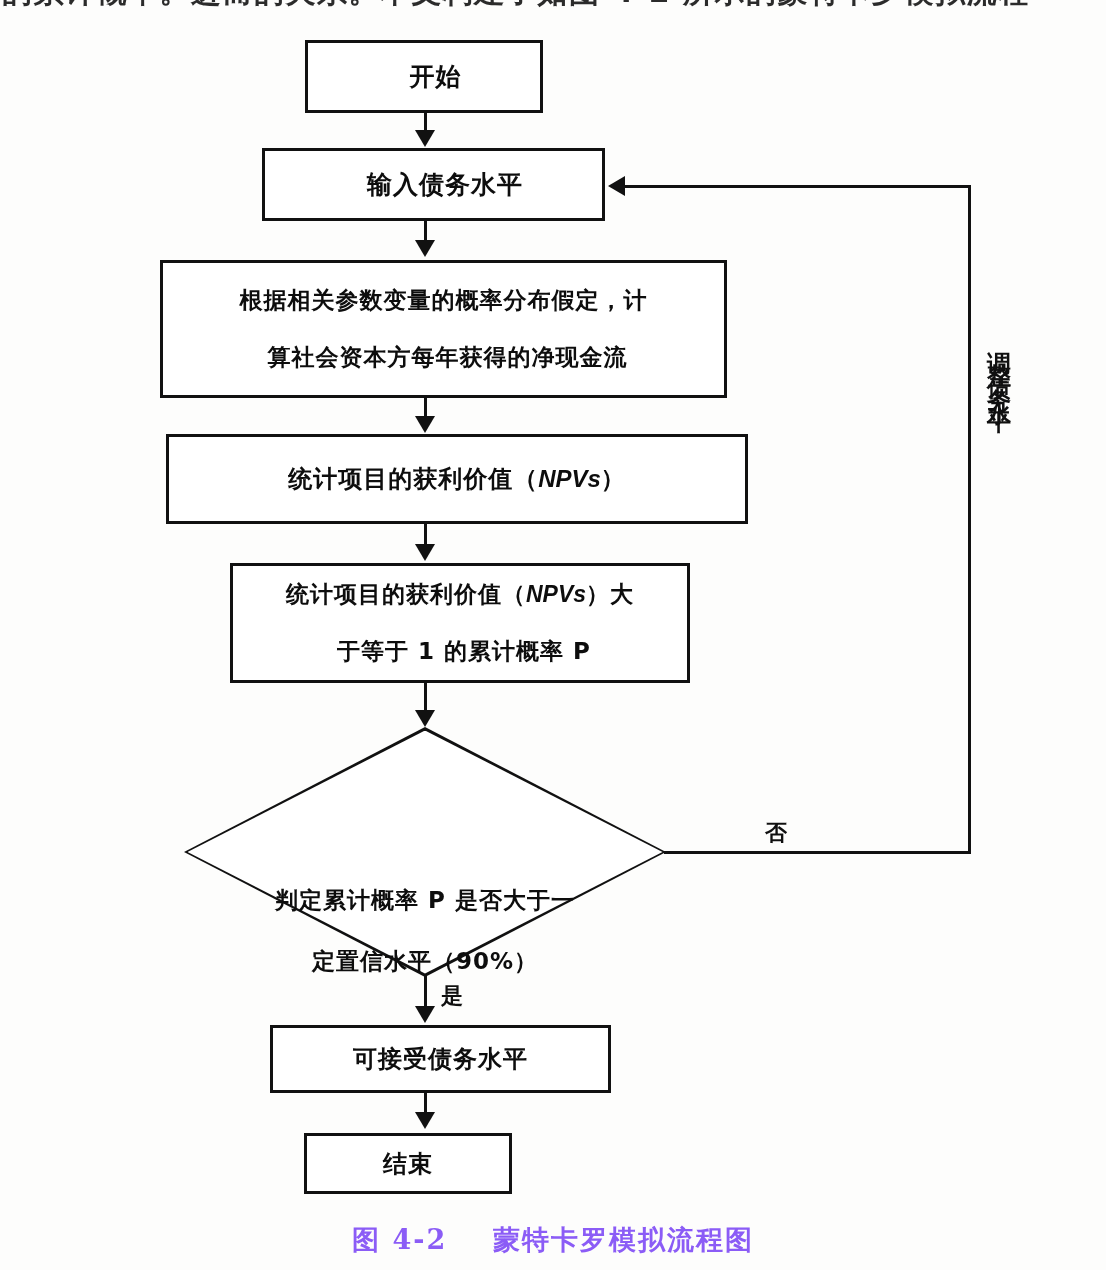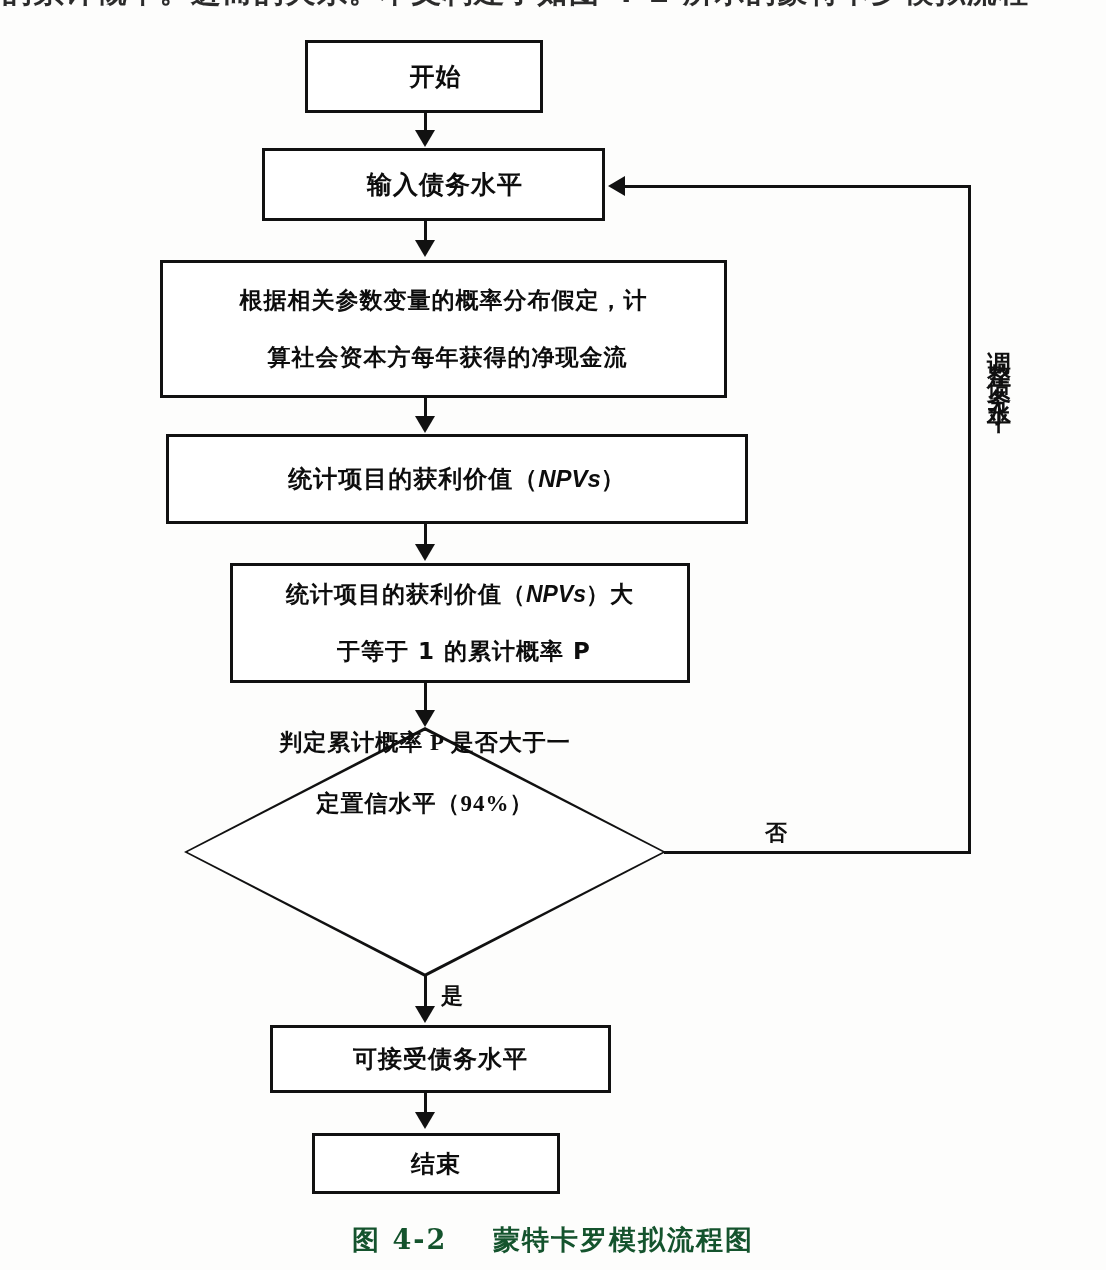--- a/index.html
+++ b/index.html
@@ -93,27 +93,26 @@
     left: 3.5px; top: 3.5px; right: 3.5px; bottom: 3.5px;
     background: #ffffff;
     clip-path: polygon(50% 0%, 100% 50%, 50% 100%, 0% 50%);
   }
   .diamond-text {
     position: absolute;
     inset: 0;
     display: flex;
     flex-direction: column;
     align-items: center;
-    justify-content: flex-start;
+    justify-content: flex-end;
     font-size: 23px;
     font-weight: 700;
     letter-spacing: 1px;
     color: #0d0d0d;
     filter: blur(0.22px);
-    font-family: Liberation Serif, serif;
   }
   .diamond-text .line { white-space: nowrap; }
   .diamond-text .line + .line { margin-top: 30px; }
 
   
   .vline, .hline {
     position: absolute;
     background: #111111;
   }
   .vline { width: 3px; }
@@ -158,21 +157,21 @@
   
   .caption {
     position: absolute;
     left: 0;
     top: 1222px;
     width: 1106px;
     text-align: center;
     font-size: 27px;
     font-weight: 700;
     letter-spacing: 2px;
-    color: #14532d;
+    color: #8b5cf6;
     filter: blur(0.2px);
   }
   .caption .num {
     font-family: "DejaVu Serif", "Liberation Serif", serif;
     font-weight: 700;
   }
 </style>
 </head>
 <body>
 
@@ -217,21 +216,21 @@
   </div>
 
   <div class="vline" style="left:424px; top:683px; height:28px;"></div>
   <div class="arrow-down" style="left:415px; top:710px;"></div>
 
   <div class="diamond-wrap">
     <div class="diamond-shape"></div>
     <div class="diamond-fill"></div>
     <div class="diamond-text">
       <span class="line">判定累计概率 P 是否大于一</span>
-      <span class="line">定置信水平（94%）</span>
+      <span class="line">定置信水平（90%）</span>
     </div>
   </div>
 
   <div class="hline" style="left:664px; top:851px; width:307px;"></div>
   <div class="vline" style="left:968px; top:185px; height:669px;"></div>
   <div class="hline" style="left:625px; top:185px; width:346px;"></div>
   <div class="arrow-left" style="left:608px; top:176px;"></div>
 
   <div class="edge-label" style="left:765px; top:818px;">否</div>
 
@@ -241,21 +240,21 @@
   <div class="arrow-down" style="left:415px; top:1006px;"></div>
   <div class="edge-label" style="left:441px; top:981px;">是</div>
 
   <div class="node t-lg" style="left:270px; top:1025px; width:341px; height:68px;">
     <span class="line">可接受债务水平</span>
   </div>
 
   <div class="vline" style="left:424px; top:1093px; height:22px;"></div>
   <div class="arrow-down" style="left:415px; top:1112px;"></div>
 
-  <div class="node t-lg" style="left:312px; top:1133px; width:248px; height:61px;">
+  <div class="node t-lg" style="left:304px; top:1133px; width:208px; height:61px;">
     <span class="line">结束</span>
   </div>
 
   <div class="caption">
     <span class="num">图 4-2</span>
     <span>&nbsp;&nbsp;</span>
     <span>蒙特卡罗模拟流程图</span>
   </div>
 
 </div>

